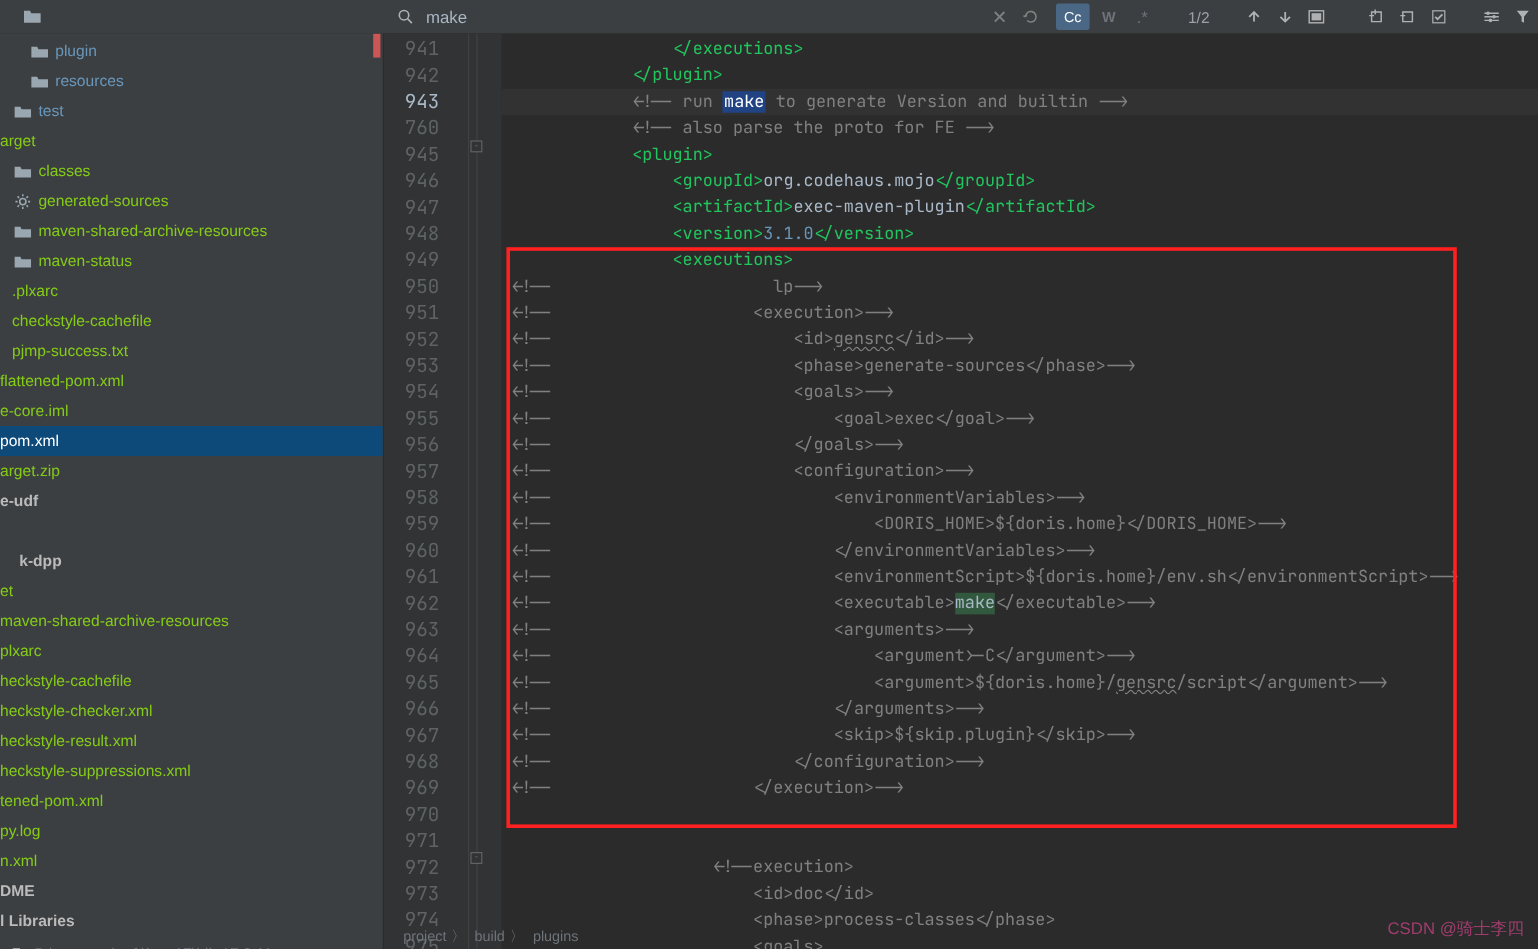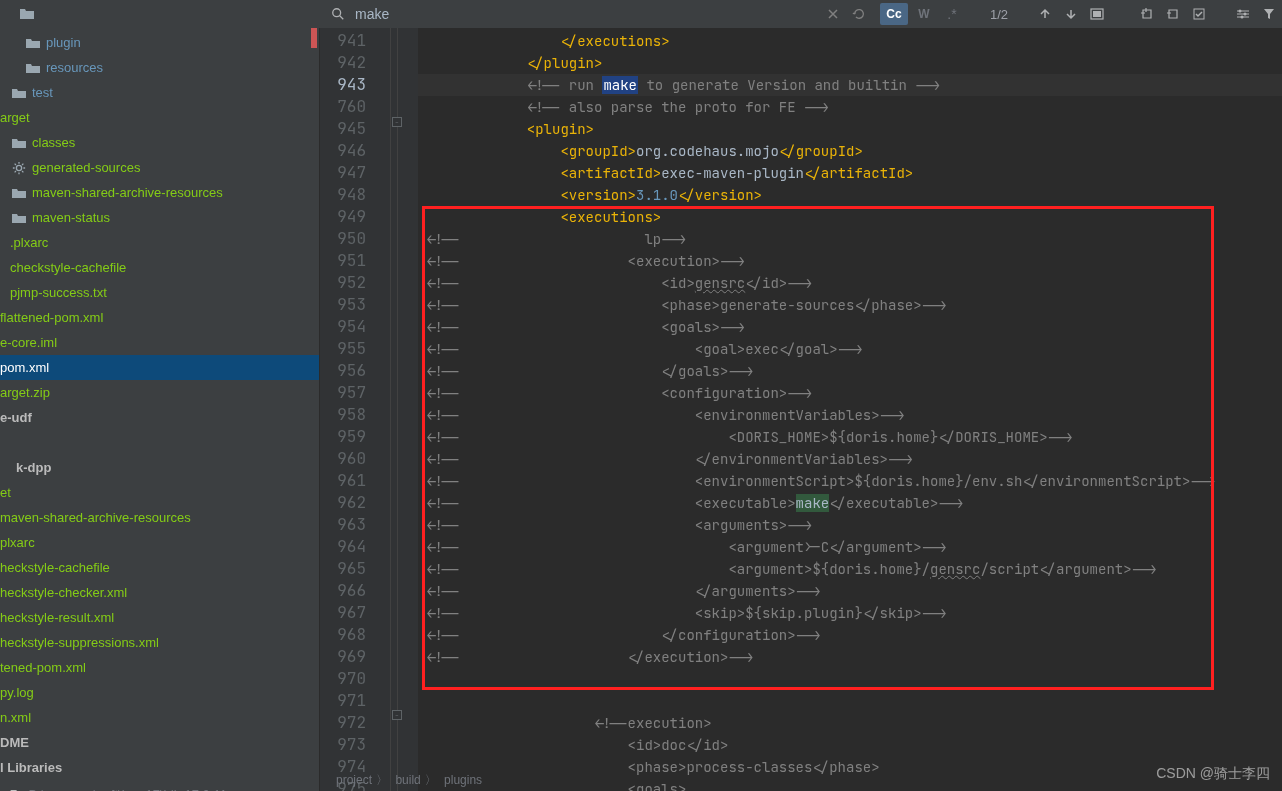--- a/index.html
+++ b/index.html
@@ -13,21 +13,21 @@
     overflow: hidden;
     position: relative;
   }
   .topbar { display: flex; height: 28px; background: #3c3f41; align-items: center; }
   .topbar .spacer-left { width: 325px; display:flex; align-items:center; padding-left:10px;}
   .search-icon { width: 18px; display:inline-block; color:#afb1b3; }
   .search-box { display:flex; align-items:center; padding:0 6px; flex:1; }
   .search-input { background:transparent; border:none; color:#a9b7c6; font-size:14px; outline:none; width:260px; margin-left:6px;}
   .tb-icon { width:26px; height:26px; display:flex; align-items:center; justify-content:center; color:#afb1b3; cursor:pointer;}
   .tb-group { display:flex; align-items:center;}
-  .cc-btn { background:#4a6785; color:#fff; width:28px; height:22px; display:flex; align-items:center; justify-content:center; font-weight:bold; font-size:12px; border-radius:2px; margin:0 2px;text-align:right;}
+  .cc-btn { background:#4a6785; color:#fff; width:28px; height:22px; display:flex; align-items:center; justify-content:center; font-weight:normal; font-size:12px; border-radius:2px; margin:0 2px;text-align:right;}
   .w-btn { color:#6f737a; width:28px; height:22px; display:flex; align-items:center; justify-content:center; font-weight:bold; font-size:12px;}
   .star-btn { color:#6f737a; width:28px; height:22px; display:flex; align-items:center; justify-content:center; font-size:14px;}
   .match-count { color:#9da0a8; font-size:13px; margin:0 24px;}
   .main { display:flex; height: calc(100% - 28px); }
   .sidebar { width: 320px; background:#3c3f41; border-right:1px solid #2b2b2b; overflow:hidden; position:relative;}
   .sidebar .red-mark { position:absolute; right:2px; top:0; width:6px; height:20px; background:#cc5555;}
   .tree { padding:2px 0;}
   .tree-item { height:25px; display:flex; align-items:center; padding-left:10px; white-space:nowrap; overflow:hidden; color:#bbbbbb;}
   .tree-item.yellowish { color:#84cc16;}
   .tree-item.blueish { color:#6897bb;}
@@ -36,29 +36,29 @@
   .editor { flex:1; position:relative; background:#2b2b2b; display:flex; font-family:"JetBrains Mono","Consolas",monospace;}
   .gutter { width:70px; background:#313335; text-align:right; padding-top:2px;}
   .gutter .ln { height:22px; color:#5e6366; font-size:16px; padding-right:24px; line-height:22px;}
   .gutter .ln.hl { color:#a9b7c6;}
   .fold-col { width:28px; background:#313335; border-left:1px solid #414141; position:relative;}
   .fold-line { position:absolute; left:6px; top:0; bottom:0; width:1px; background:#414141;}
   .fold-handle{ position:absolute; left:1px; width:10px; height:10px; border:1px solid #5e6366; background:#313335; font-size:8px; line-height:8px; text-align:center; color:#5e6366;}
   .code { flex:1; padding-top:2px; position:relative;}
   .code .row { height:22px; line-height:22px; font-size:14px; white-space:pre; padding-left:8px; color:#808080;}
   .row.crow { background:#323232;}
-  .tag { color:#eab308;}
+  .tag { color:#22c55e;}
   .cmt { color:#808080;}
   .txt { color:#a9b7c6;}
   .num { color:#6897bb;}
   .hl-sel { background:#214283; color:#ffffff; padding:0 1px;}
   .hl-match { background:#32593d; color:#a9b7c6;}
   .wavy { text-decoration: underline wavy #808080; text-decoration-thickness:1px;}
   .red-box { position:absolute; border:3px solid #ff2020; pointer-events:none;}
-  .watermark { position:absolute; right:12px; bottom:8px; color:#e5e5e5; font-size:14px; opacity:.6;}
+  .watermark { position:absolute; right:12px; bottom:8px; color:#ec4899; font-size:14px; opacity:.6;}
   .breadcrumb { position:absolute; left:332px; bottom:2px; color:#6f737a; font-size:12px;}
   .breadcrumb span { margin:0 4px;}
   svg { display:block;}
 </style>
 </head>
 <body>
 
 <div class="topbar">
   <div class="spacer-left">
     <span style="color:#9aa7b0;margin-left:10px">

